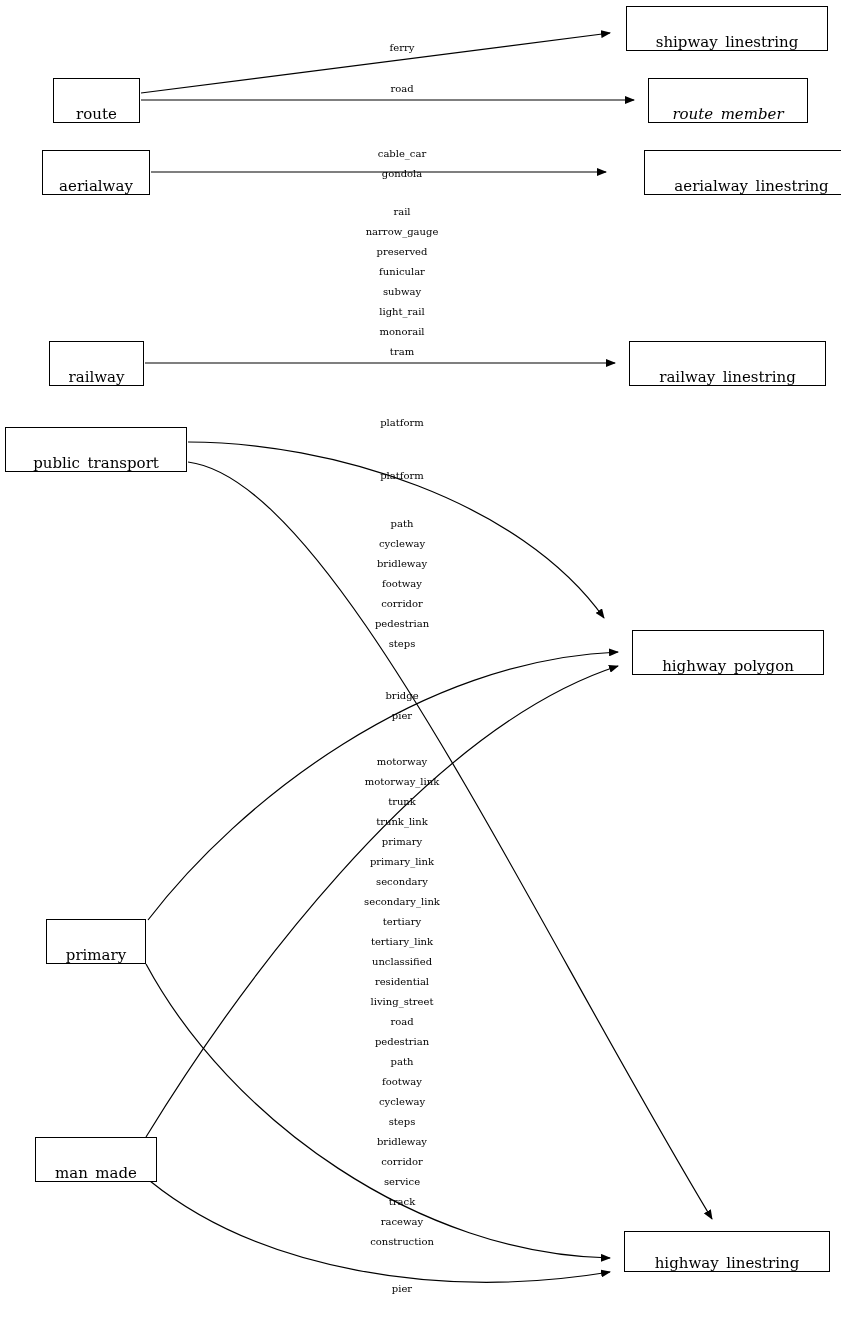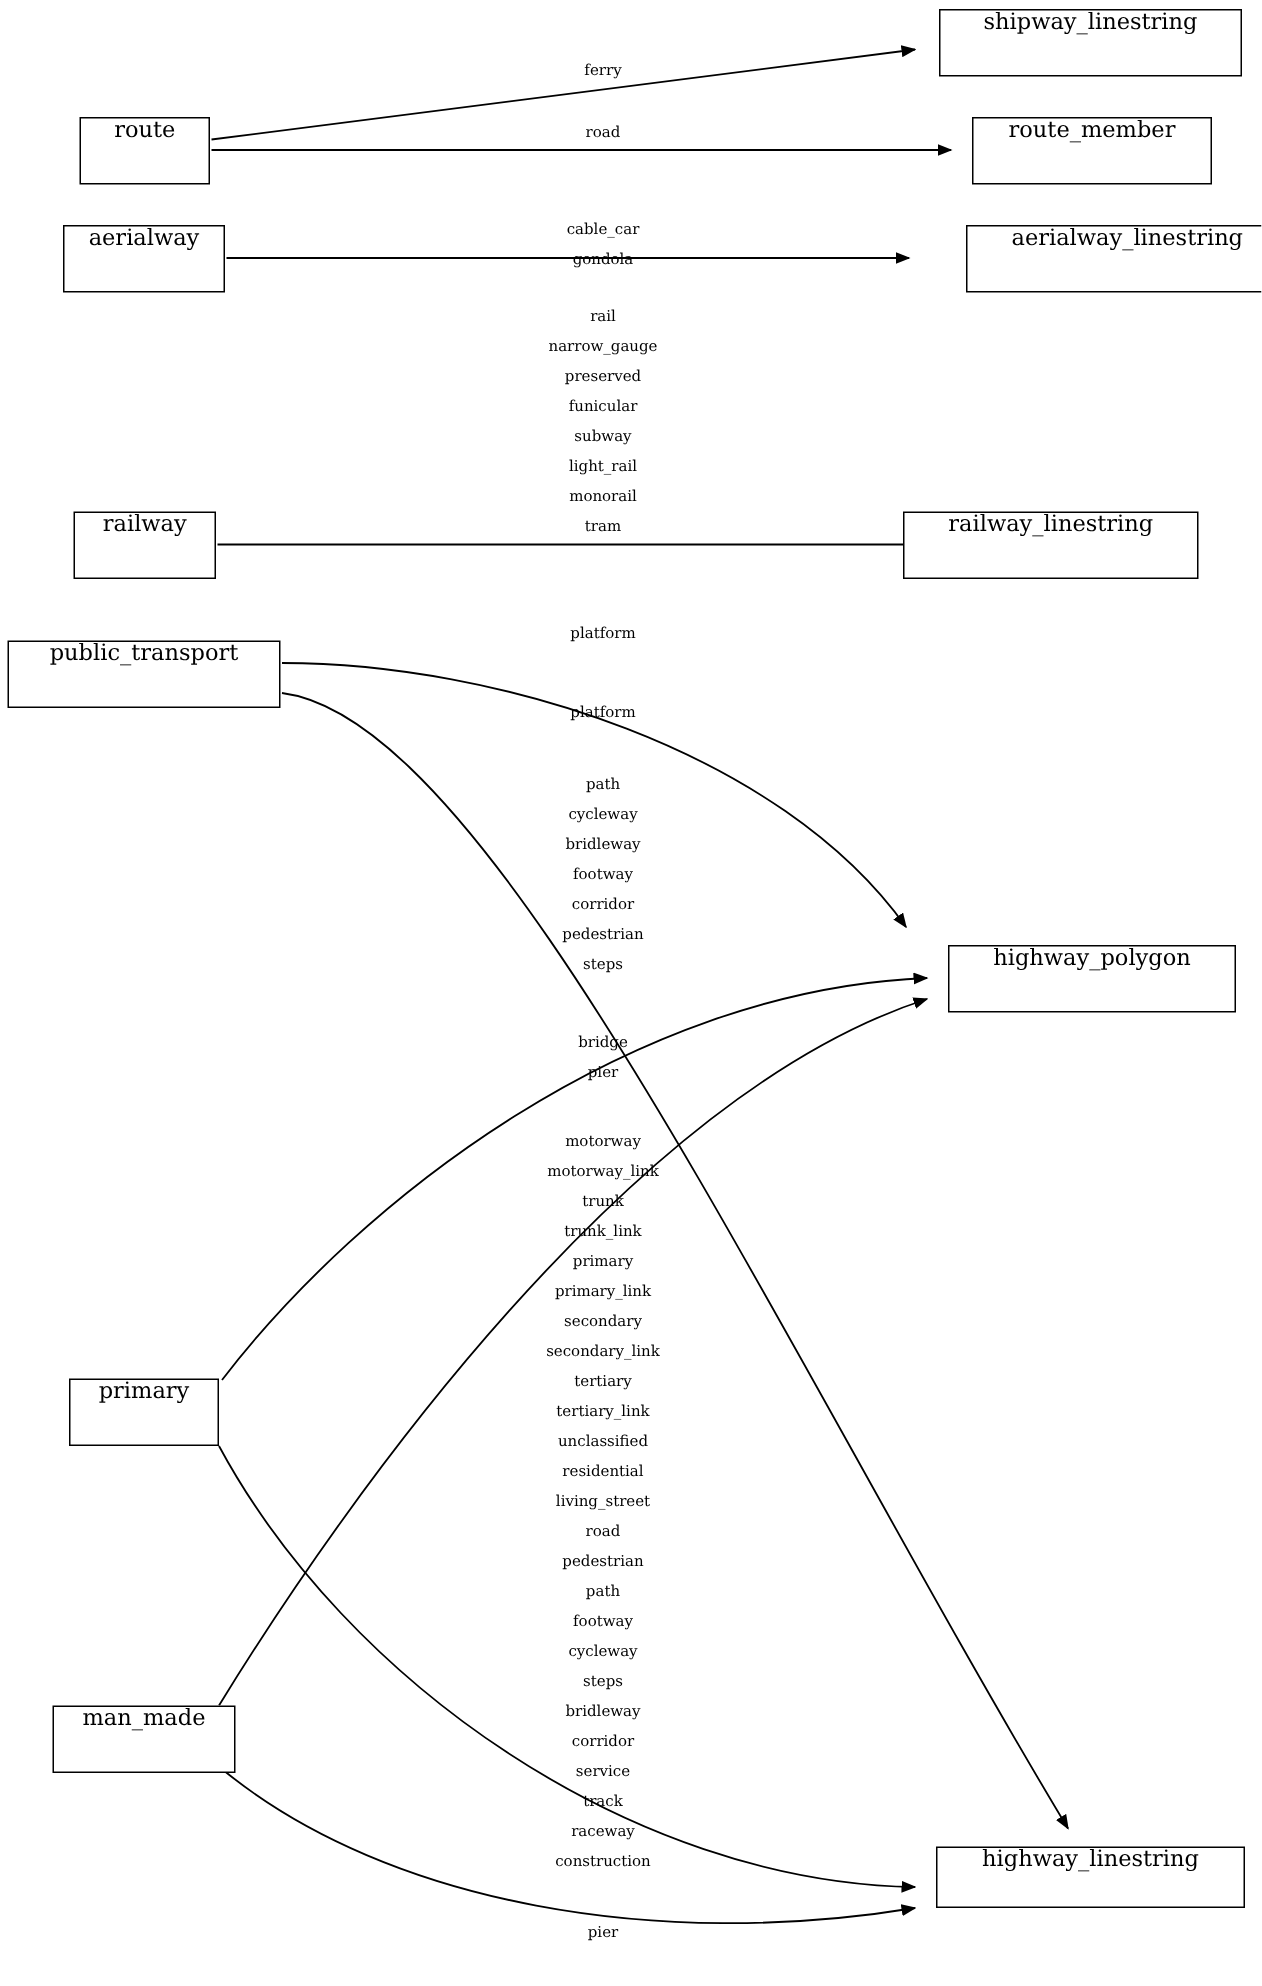--- a/index.html
+++ b/index.html
@@ -26,21 +26,21 @@
   }
   .node {
     position: absolute;
     box-sizing: border-box;
     border: 1px solid #000000;
     background: #ffffff;
     color: #000000;
     font-size: 15px;
     line-height: 1;
     display: flex;
-    align-items: flex-start;
+    align-items: flex-end;
     justify-content: center;
     white-space: nowrap;
   }
   .edge-label {
     position: absolute;
     color: #000000;
     font-size: 10px;
     line-height: 20px;
     text-align: center;
     white-space: pre;
@@ -121,33 +121,33 @@
 construction</div>
       <div class="edge-label" style="left: 402px; top: 1279px;">pier</div>
     </div>
   <div id="nodes">
       <div class="node" style="left: 53px; top: 78px; width: 87px; height: 45px; border-color: rgb(0, 0, 0);">
         <span>route</span>
       </div>
       <div class="node" style="left: 626px; top: 6px; width: 202px; height: 45px; border-color: rgb(0, 0, 0);">
         <span>shipway_linestring</span>
       </div>
-      <div class="node" style="left: 648px; top: 78px; width: 160px; height: 45px; border-color: rgb(0, 0, 0);">
+      <div class="node" style="left: 648px; top: 78px; width: 160px; height: 45px; border-color: rgb(0, 0, 0); font-style: italic;">
         <span>route_member</span>
       </div>
       <div class="node" style="left: 42px; top: 150px; width: 108px; height: 45px; border-color: rgb(0, 0, 0);">
         <span>aerialway</span>
       </div>
       <div class="node" style="left: 620px; top: 150px; width: 215px; height: 45px; border-color: rgb(0, 0, 0); margin-left: 24px;">
         <span>aerialway_linestring</span>
       </div>
       <div class="node" style="left: 49px; top: 341px; width: 95px; height: 45px; border-color: rgb(0, 0, 0);">
         <span>railway</span>
       </div>
-      <div class="node" style="left: 602px; top: 341px; width: 197px; height: 45px; border-color: rgb(0, 0, 0);">
+      <div class="node" style="left: 629px; top: 341px; width: 197px; height: 45px; border-color: rgb(0, 0, 0);">
         <span>railway_linestring</span>
       </div>
       <div class="node" style="left: 5px; top: 427px; width: 182px; height: 45px; border-color: rgb(0, 0, 0);">
         <span>public_transport</span>
       </div>
       <div class="node" style="left: 632px; top: 630px; width: 192px; height: 45px; border-color: rgb(0, 0, 0);">
         <span>highway_polygon</span>
       </div>
       <div class="node" style="left: 46px; top: 919px; width: 100px; height: 45px; border-color: rgb(0, 0, 0);">
         <span>primary</span>

